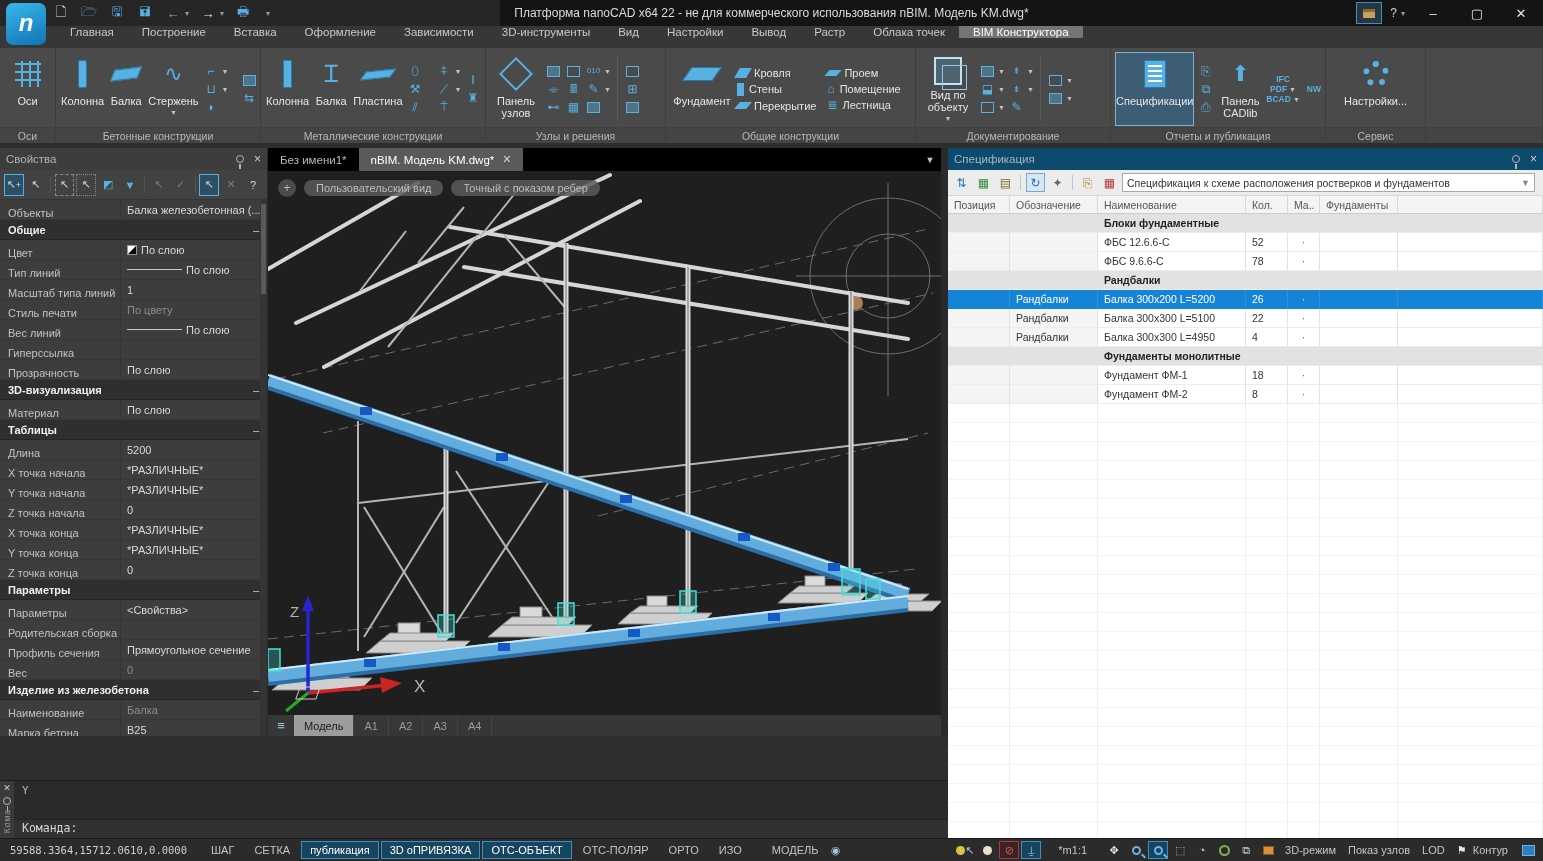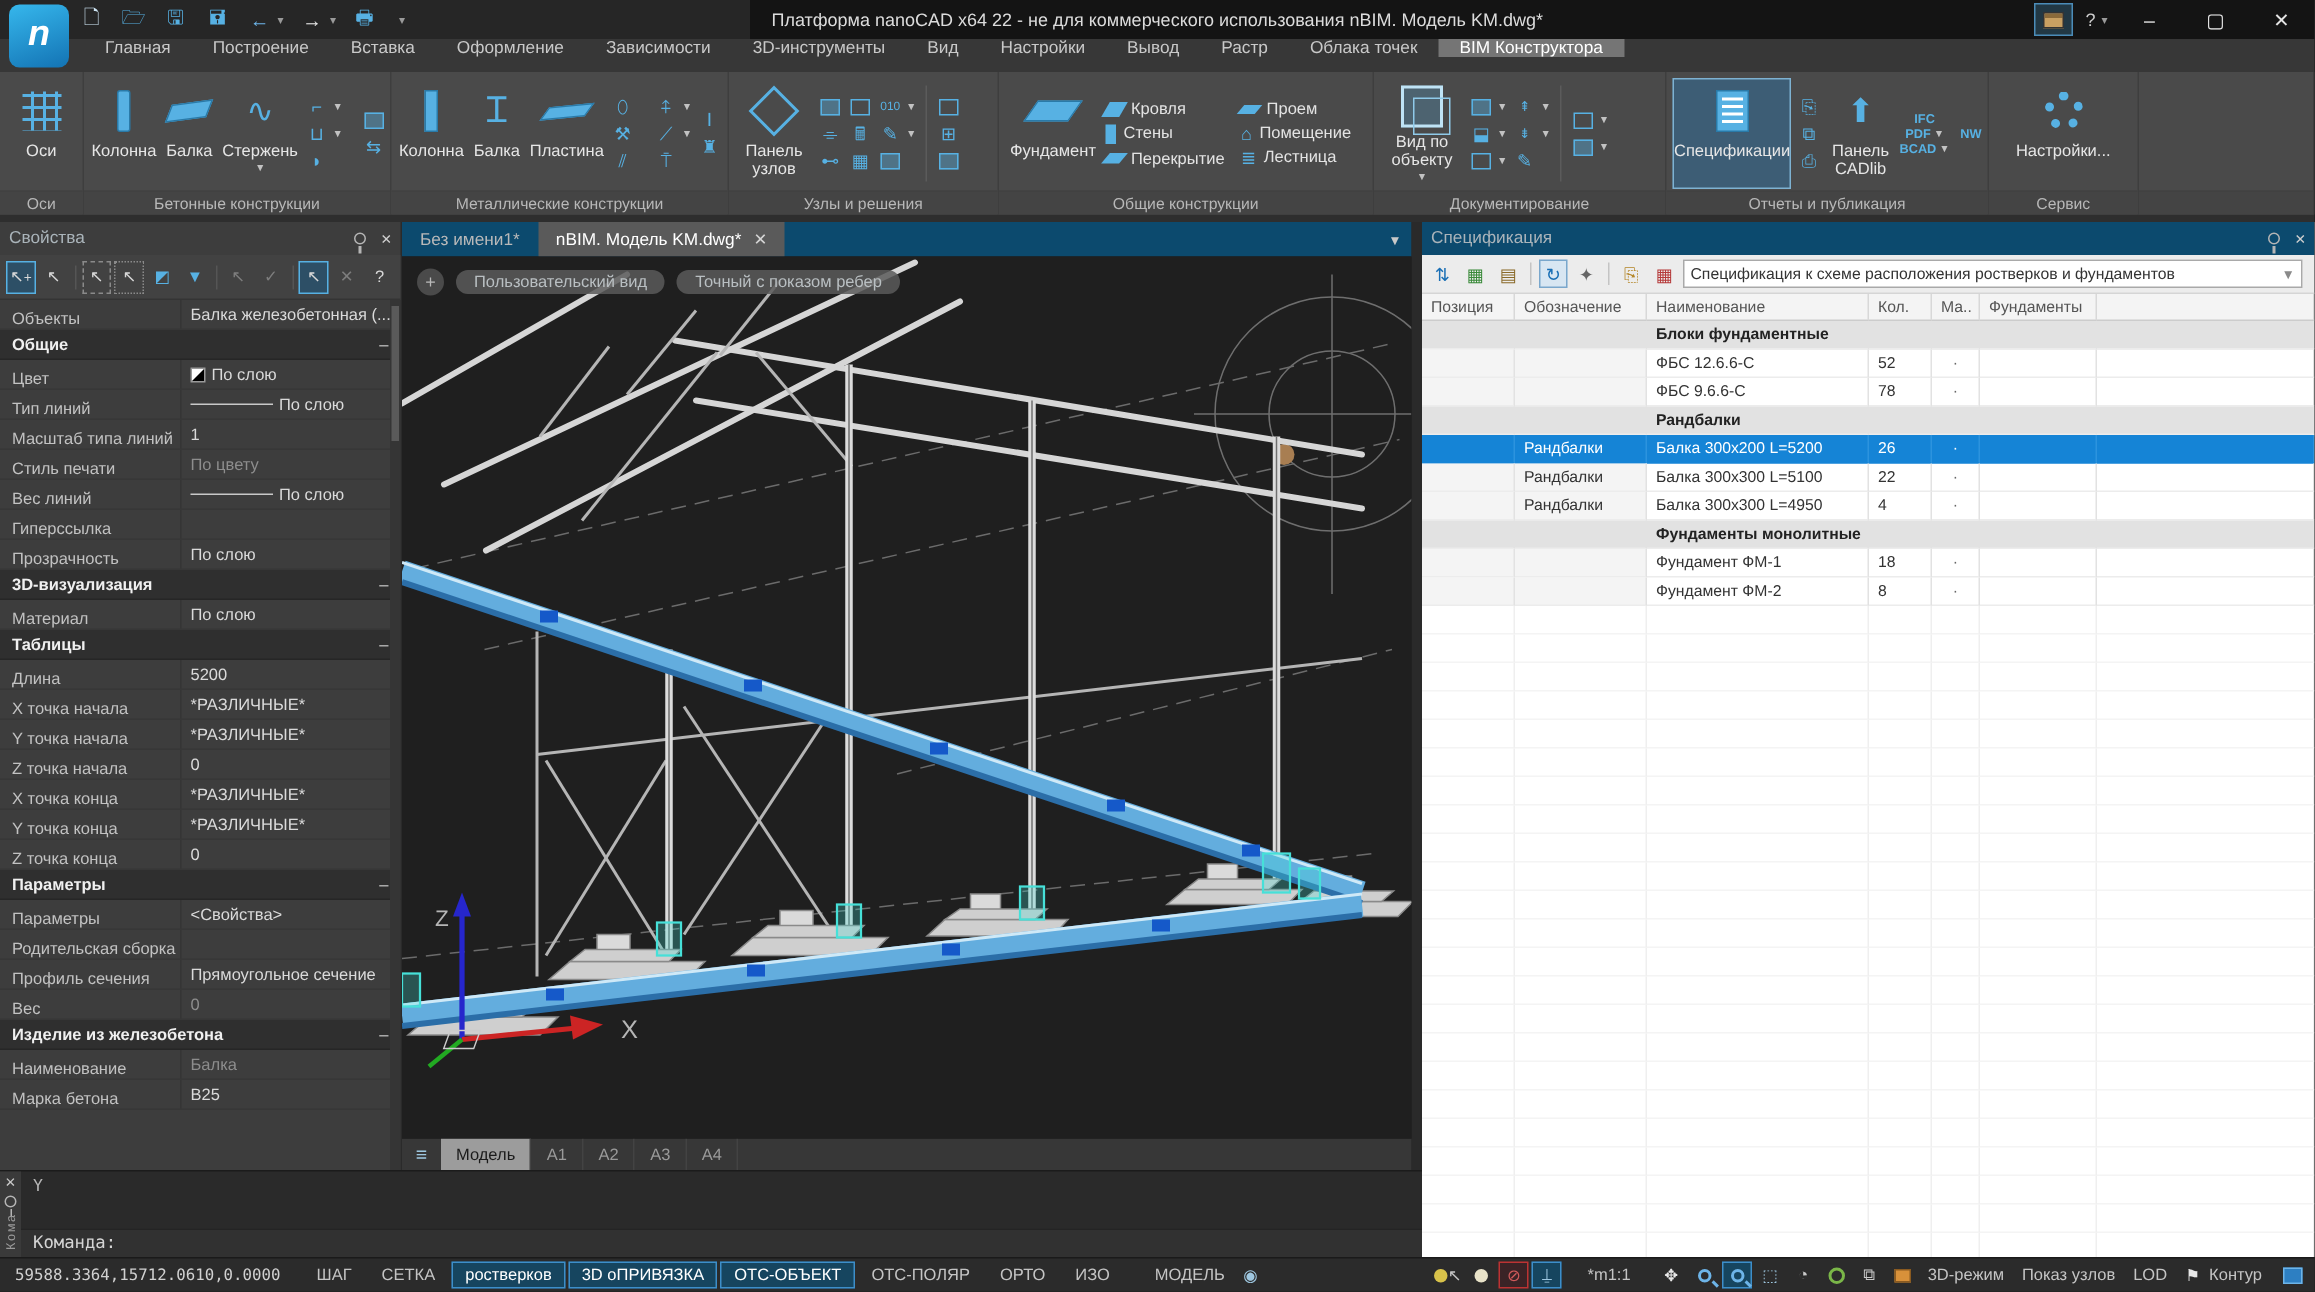--- a/index.html
+++ b/index.html
@@ -61,21 +61,21 @@
   .shp-doc { width:22px; height:28px; background:#57b1e3; border:1px solid #2a7aa8; position:relative; }
   .shp-doc::after { content:''; position:absolute; left:3px; top:4px; width:14px; height:2px; background:#fff; box-shadow:0 5px 0 #fff, 0 10px 0 #fff, 0 15px 0 #fff; }
   .shp-gear { width:26px; height:26px; border-radius:50%; border:6px dotted #57b1e3; }
   .shp-sm { width:12px; height:10px; }
   .ic-sq { width:13px; height:11px; border:1.5px solid #57b1e3; }
   .ic-sq2 { width:13px; height:11px; border:1.5px solid #57b1e3; background:rgba(87,177,227,.4); }
   .ic-glyph { color:#57b1e3; font-size:12px; line-height:12px; }
 
   
   .main { position:absolute; left:0; top:148px; width:100%; height:690px; }
-  .leftcenter { position:absolute; left:0; top:0; width:1132px; height:100%; display:flex; flex-direction:column; }
+  .leftcenter { position:absolute; left:0; top:0; width:1132px; height:100%; display:flex; flex-direction:column;gap:44px; }
   .panelsrow { flex:1; display:flex; min-height:0; }
 
   
   .props { width:268px; background:#3d3d3d; display:flex; flex-direction:column; border-right:1px solid #2a2a2a; position:relative; }
   .panel-head { height:22px; display:flex; align-items:center; padding:0 6px; color:#aab4ba; font-size:11.5px; }
   .panel-head .spacer { flex:1; }
   .pin-icon { width:8px; height:8px; border:1.5px solid #b5b5b5; border-radius:50%; position:relative; margin-right:10px; }
   .pin-icon::after { content:''; position:absolute; top:8px; left:2.5px; width:1.5px; height:5px; background:#b5b5b5; }
   .close-x { color:#cfcfcf; font-size:12px; }
   .props-toolbar { height:30px; background:#424242; display:flex; align-items:center; gap:2px; padding:0 4px; border-bottom:1px solid #343434; }
@@ -95,21 +95,21 @@
   .swatch { width:10px; height:10px; border:1px solid #999; background:linear-gradient(135deg,#ffffff 49%,#000000 51%); flex:none; }
   .lglyph { flex:none; }
   .bulb { width:9px; height:9px; border-radius:50%; background:#e8a33d; box-shadow:0 0 3px #e8a33d; }
   .gbox { width:9px; height:9px; background:#6f6f6f; }
   .lineseg { width:55px; height:0; border-top:1.5px solid #c9c9c9; flex:none; }
   .props-scroll { position:absolute; right:0; top:52px; bottom:0; width:7px; background:#353535; }
   .props-scroll .thumb { position:absolute; left:1px; right:1px; top:4px; height:90px; background:#5a5a5a; }
 
   
   .center { width:673px; display:flex; flex-direction:column; background:#1f1f1f; }
-  .doctabs { height:23px; background:#0c4a6e; display:flex; align-items:stretch;justify-content:center; }
+  .doctabs { height:23px; background:#000000; display:flex; align-items:stretch;justify-content:center; }
   .dtab { display:flex; align-items:center; gap:8px; padding:0 12px; font-size:11.5px; color:#b9b9b9; }
   .dtab.active { background:#5a5a5a; color:#ffffff; }
   .dtab .dx { color:#d5d5d5; font-size:11px; }
   .doctabs .spacer { flex:1; }
   .doctabs .ddrop { width:22px; display:flex; align-items:center; justify-content:center; color:#c9c9c9; font-size:9px; }
   .canvas { position:relative; flex:1; background:#1f1f1f; overflow:hidden; }
   .overlay { position:absolute; left:10px; top:8px; display:flex; align-items:center; gap:8px; z-index:5; }
   .plusbtn { width:18px; height:18px; border-radius:50%; background:#4a4a4a; color:#b9b9b9; display:flex; align-items:center; justify-content:center; font-size:12px; }
   .pill { background:rgba(90,90,90,.85); color:#b9bfc2; border-radius:10px; padding:2px 12px; font-size:11px; white-space:nowrap; }
   .modelbar { height:21px; background:#373737; display:flex; align-items:stretch; gap:0; }
@@ -1278,21 +1278,21 @@
           </div>
         </div>
     </div>
   </div>
 
   <div class="statusbar">
     <span class="coords">59588.3364,15712.0610,0.0000</span>
     <span id="status-toggles" style="display:flex">
         <span class="toggle">ШАГ</span>
         <span class="toggle">СЕТКА</span>
-        <span class="toggle on">ростверков</span>
+        <span class="toggle on">публикация</span>
         <span class="toggle on">3D оПРИВЯЗКА</span>
         <span class="toggle on">ОТС-ОБЪЕКТ</span>
         <span class="toggle">ОТС-ПОЛЯР</span>
         <span class="toggle">ОРТО</span>
         <span class="toggle">ИЗО</span>
       </span>
     <span class="sb-label" style="margin-left:14px">МОДЕЛЬ</span>
     <span class="sb-ico" style="color:#9ec7e0">◉</span>
     <span class="spacer"></span>
     <span class="sb-ico"><span class="mini-bulb" style="background:#d8c24a"></span>↖</span>

